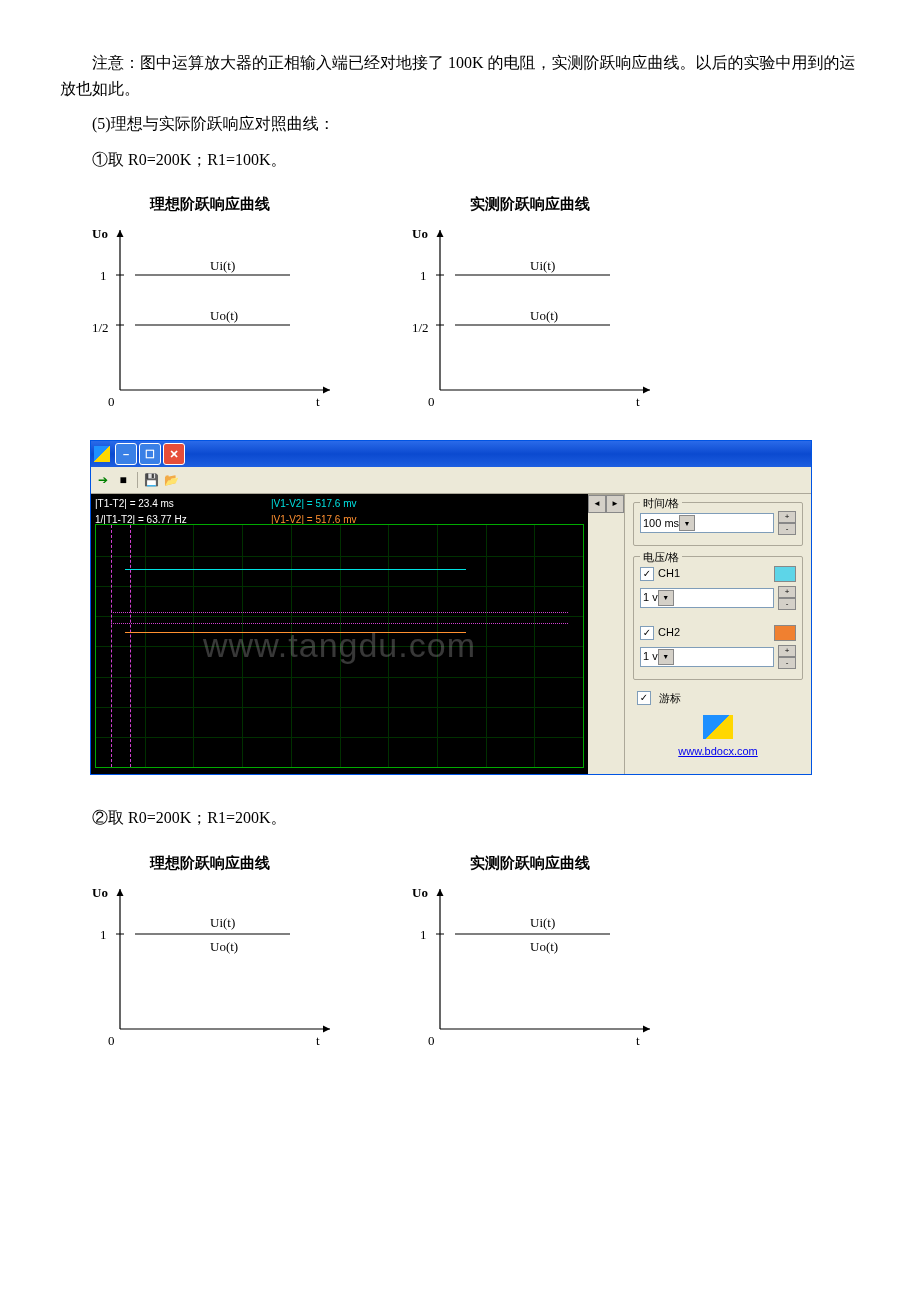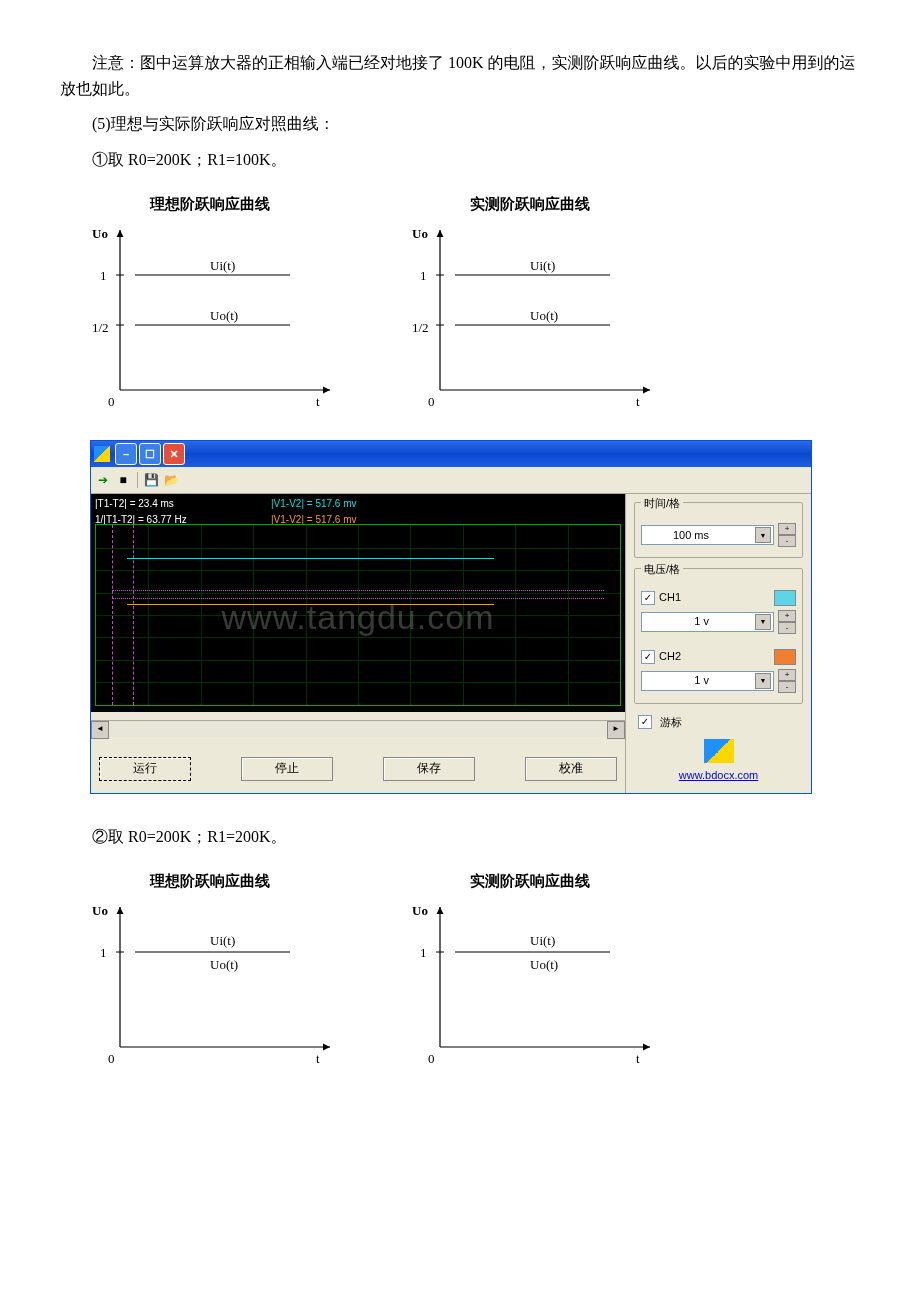--- a/index.html
+++ b/index.html
@@ -111,21 +111,21 @@
   
   .side-panel {
     width: 170px;
     background: #ece9d8;
     padding: 8px 8px 0 8px;
     border-left: 1px solid #aca899;
   }
   .panel-group {
     border: 1px solid #aca899;
     border-radius: 2px;
-    padding: 20px 6px 6px 6px;
+    padding: 8px 6px 6px 6px;
     margin-bottom: 10px;
     position: relative;
     background: #ece9d8;
   }
   .panel-label {
     position: absolute;
     top: -8px;
     left: 6px;
     background: #ece9d8;
     padding: 0 3px;
@@ -138,23 +138,22 @@
     margin-bottom: 4px;
   }
   .select-box {
     border: 1px solid #7f9db9;
     background: #fff;
     padding: 1px 2px;
     font-size: 11px;
     height: 16px;
     display: flex;
     align-items: center;
-    justify-content: flex-end;
+    justify-content: flex-start;
     flex: 1;
-    gap: 46px;
   }
   .dd-arrow {
     width: 14px; height: 14px;
     background: #d4d0c8;
     border: 1px solid #888;
     display: flex;
     align-items: center;
     justify-content: center;
     font-size: 7px;
   }
@@ -320,21 +319,21 @@
     </div>
   </div>
   <div class="toolbar">
     <div class="tb-icon" style="color:#008000;">➔</div>
     <div class="tb-icon" style="color:#000;">■</div>
     <div class="tb-sep"></div>
     <div class="tb-icon" style="color:#00008b;">💾</div>
     <div class="tb-icon" style="color:#b8860b;">📂</div>
   </div>
   <div class="osc-body">
-    <div style="flex:1; display:flex; flex-direction:column;gap:8px;">
+    <div style="flex:1; display:flex; ">
       <div class="scope-area">
         <div class="scope-info info-left">
           <div>|T1-T2| = 23.4 ms</div>
           <div>1/|T1-T2| = 63.77 Hz</div>
         </div>
         <div class="scope-info info-mid">
           <div class="info-cyan">|V1-V2| = 517.6 mv</div>
           <div class="info-orange">|V1-V2| = 517.6 mv</div>
         </div>
         <div class="scope-grid">
@@ -361,26 +360,20 @@
           <div class="trace-mag" style="top:40.5%;"></div>
           <div class="trace-orange" style="top:44%;"></div>
         </div>
         <div class="watermark">www.tangdu.com</div>
       </div>
       <div class="scroll-row">
         <div class="scroll-btn">◄</div>
         <div class="scroll-track"></div>
         <div class="scroll-btn">►</div>
       </div>
-      <div class="action-row">
-        <div class="action-btn active">运行</div>
-        <div class="action-btn">停止</div>
-        <div class="action-btn">保存</div>
-        <div class="action-btn">校准</div>
-      </div>
     </div>
     <div class="side-panel">
       <div class="panel-group">
         <div class="panel-label">时间/格</div>
         <div class="ctrl-row">
           <div class="select-box">
             <span>100 ms</span>
             <div class="dd-arrow">▼</div>
           </div>
           <div class="spin-btns">

